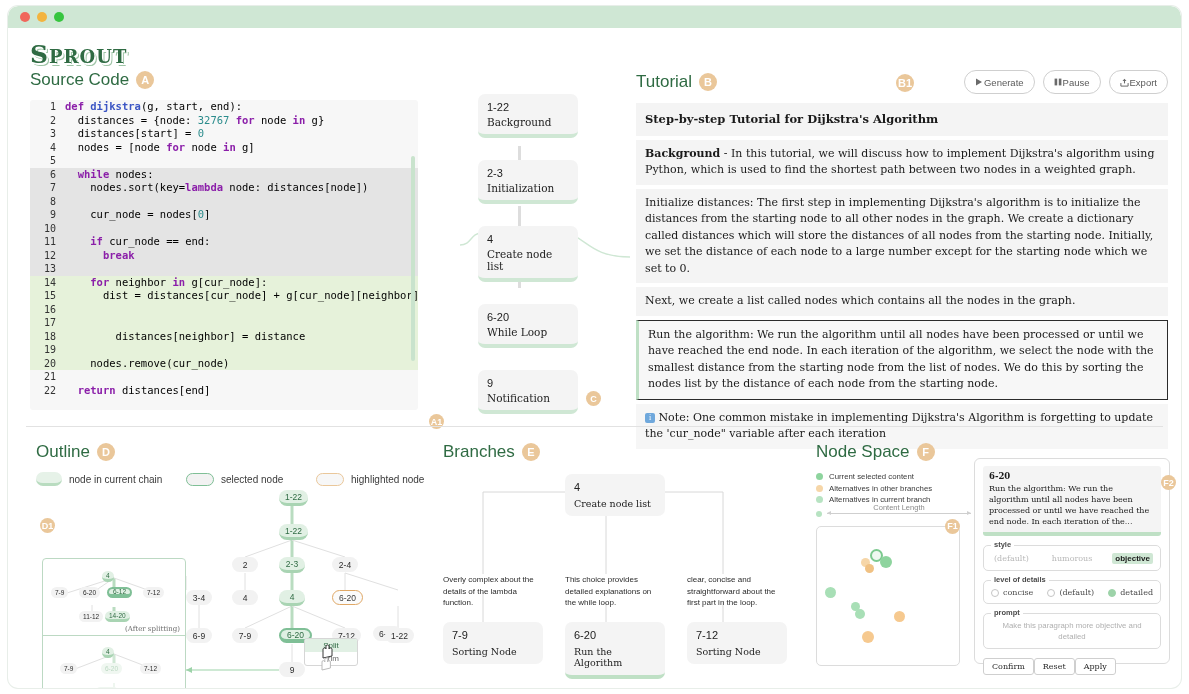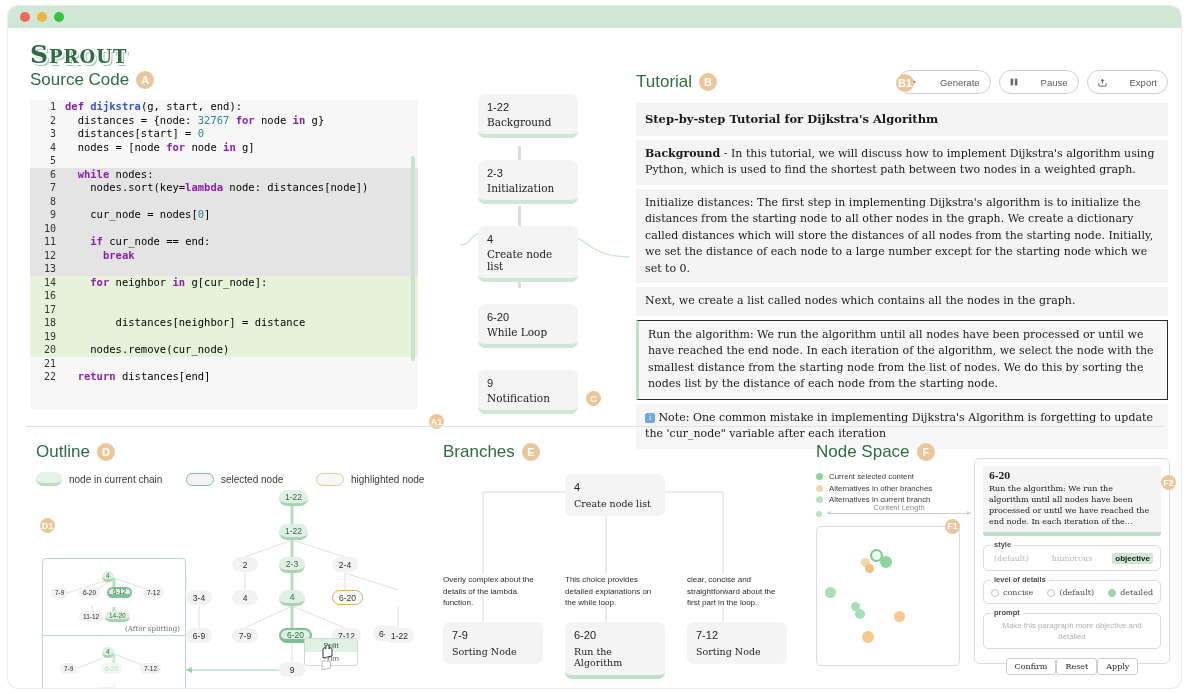--- a/index.html
+++ b/index.html
@@ -75,21 +75,21 @@
   .chain-line{position:absolute;left:40px;width:3px;background:#ddd;}
   .badge-c{position:absolute;left:108px;top:297px;}
 
   
   #tutorial-panel{position:absolute;left:628px;top:64px;width:532px;}
   .tut-head{display:flex;align-items:center;}
   .tut-btns{margin-left:auto;display:flex;gap:8px;}
   .tbtn{
     border:1px solid #cfcfcf;border-radius:12px;background:#fff;
     font-size:9.5px;color:#5a5a5a;padding:3px 10px;
-    display:flex;align-items:center;gap:23px;height:16px;
+    display:flex;align-items:center;gap:1px;height:16px;
   }
   .tut-body{margin-top:9px;width:532px;}
   .tut-para{
     background:#f4f4f4;padding:6px 9px;margin-bottom:4px;
     font-family:"DejaVu Serif",serif;font-size:11px;line-height:16.5px;color:#1a1a1a;
   }
   .tut-para.title{font-weight:bold;font-size:11.5px;padding:8px 9px;}
   .tut-para.sel{background:#f7f7f7;border:1.6px solid #2b2b2b;border-left:3px solid #bfe0c5;}
   .tut-para.note{background:#f6f6f6;}
   .b-strong{font-weight:bold;}
@@ -186,21 +186,21 @@
     font-size:7.5px;color:#4a4a4a;font-weight:bold;
   }
   .chips{display:flex;justify-content:space-between;align-items:center;}
   .chip{font-size:8px;color:#b8b8b8;font-family:"DejaVu Serif",serif;padding:1px 3px;}
   .chip.on{color:#1a1a1a;font-weight:bold;background:#cfe7d4;border-radius:2px;font-family:"Liberation Sans",sans-serif;}
   .radios{display:flex;justify-content:space-between;align-items:center;}
   .rad{display:flex;align-items:center;gap:4px;font-size:8px;color:#4a4a4a;font-family:"DejaVu Serif",serif;}
   .rc{width:6px;height:6px;border-radius:50%;border:1px solid #c5c5c5;}
   .rc.on{background:#9dd3a9;border-color:#9dd3a9;}
   .prompt-txt{font-size:7.8px;color:#b0b0b0;line-height:10.5px;}
-  .ed-btns{display:flex;justify-content:center;margin-top:9px;}
+  .ed-btns{display:flex;justify-content:flex-start;margin-top:9px;}
   .ebtn{
     border:1px solid #cfcfcf;border-radius:3px;background:#fff;
     font-size:8px;color:#2b2b2b;padding:3px 8px;font-family:"DejaVu Serif",serif;
   }
   .badge-f2{position:absolute;left:186px;top:16px;}
 </style>
 </head>
 <body>
 
 <div class="app">
@@ -227,20 +227,21 @@
           <div class="code-line"><span class="ln">5</span><span class="ct"></span></div>
           <div class="code-line dim"><span class="ln">6</span><span class="ct">  <span class="kw">while</span> nodes:</span></div>
           <div class="code-line dim"><span class="ln">7</span><span class="ct">    nodes.sort(key=<span class="kw">lambda</span> node: distances[node])</span></div>
           <div class="code-line dim"><span class="ln">8</span><span class="ct"></span></div>
           <div class="code-line dim"><span class="ln">9</span><span class="ct">    cur_node = nodes[<span class="num">0</span>]</span></div>
           <div class="code-line dim"><span class="ln">10</span><span class="ct"></span></div>
           <div class="code-line dim"><span class="ln">11</span><span class="ct">    <span class="kw">if</span> cur_node == end:</span></div>
           <div class="code-line dim"><span class="ln">12</span><span class="ct">      <span class="kw">break</span></span></div>
           <div class="code-line dim"><span class="ln">13</span><span class="ct"></span></div>
           <div class="code-line hl"><span class="ln">14</span><span class="ct">    <span class="kw">for</span> neighbor <span class="kw">in</span> g[cur_node]:</span></div>
+          <div class="code-line hl"><span class="ln">15</span><span class="ct">      dist = distances[cur_node] + g[cur_node][neighbor]</span></div>
           <div class="code-line hl"><span class="ln">16</span><span class="ct"></span></div>
           <div class="code-line hl"><span class="ln">17</span></div>
           <div class="code-line hl"><span class="ln">18</span><span class="ct">        distances[neighbor] = distance</span></div>
           <div class="code-line hl"><span class="ln">19</span><span class="ct"></span></div>
           <div class="code-line hl"><span class="ln">20</span><span class="ct">    nodes.remove(cur_node)</span></div>
           <div class="code-line"><span class="ln">21</span><span class="ct"></span></div>
           <div class="code-line"><span class="ln">22</span><span class="ct">  <span class="kw">return</span> distances[end]</span></div>
         </div>
       <div class="code-scroll"></div>
 

